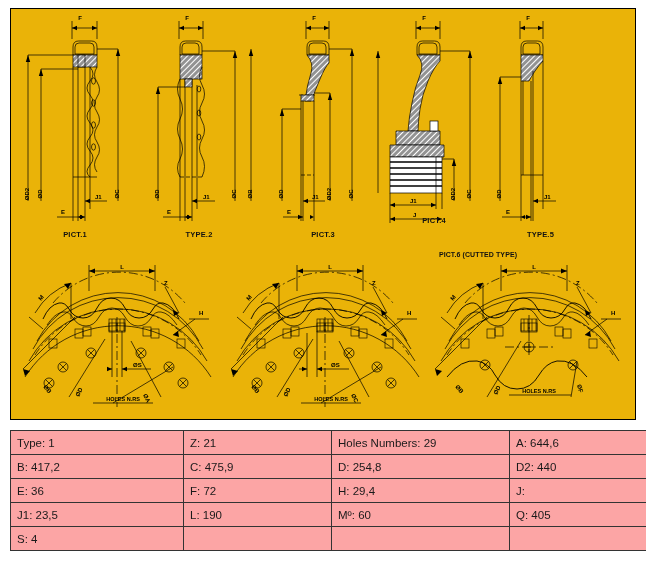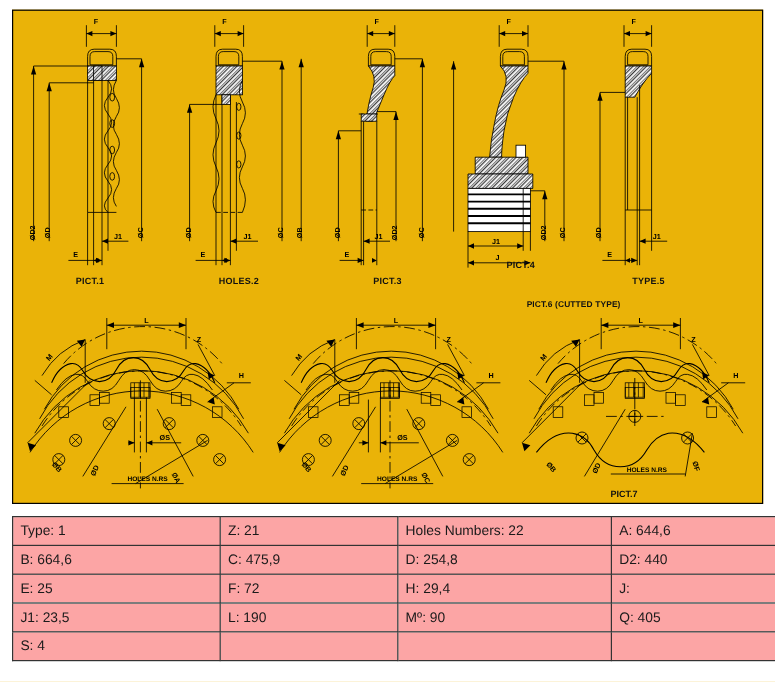--- a/index.html
+++ b/index.html
@@ -172,21 +172,21 @@
           </g>
           <g font-size="6" fill="#000">
             <text x="48" y="11" text-anchor="middle">F</text>
             <text x="20" y="185" text-anchor="middle" transform="rotate(-90 20 185)">ØD</text>
             <text x="97" y="185" text-anchor="middle" transform="rotate(-90 97 185)">ØC</text>
             <text x="113" y="185" text-anchor="middle" transform="rotate(-90 113 185)">ØB</text>
             <text x="28" y="205">E</text>
             <text x="64" y="190">J1</text>
           </g>
         </svg>
-        <div class="sect-cap">HOLES.2</div>
+        <div class="sect-cap">TYPE.2</div>
       </div>
 
       <div class="sect" style="left:252px;">
         <svg class="svgbox" viewBox="0 0 120 232">
           <defs>
             <pattern id="hx3" width="4" height="4" patternUnits="userSpaceOnUse" patternTransform="rotate(45)">
               <rect width="4" height="4" fill="#ffffff"></rect>
               <path d="M0 0 V4 M2 0 V4" stroke="#3a3a3a" stroke-width="1.1"></path>
             </pattern>
           </defs>
@@ -610,51 +610,50 @@
             <text x="109" y="12" text-anchor="middle">L</text>
             <text x="28" y="44" transform="rotate(-50 28 44)">M</text>
             <text x="151" y="28">Z</text>
             <text x="186" y="58">H</text>
             <text x="30" y="130" transform="rotate(50 30 130)">ØB</text>
             <text x="72" y="138" transform="rotate(-66 72 138)">ØD</text>
             <text x="152" y="128" transform="rotate(74 152 128)">ØF</text>
             <text x="114" y="136" text-anchor="middle" font-size="5.5">HOLES N.RS</text>
           </g>
         </svg>
-        <div class="arc-cap" style="bottom:3px;left:-10px;">PICT.7</div>
       </div>
 
     </div>
   </div>
 
   <div class="spec-wrap">
     <table class="spec">
       <tbody>
         <tr>
           <td class="c0">Type: 1</td>
           <td class="c1">Z: 21</td>
-          <td class="c2">Holes Numbers: 22</td>
+          <td class="c2">Holes Numbers: 29</td>
           <td class="c3">A: 644,6</td>
         </tr>
         <tr>
-          <td class="c0">B: 664,6</td>
+          <td class="c0">B: 417,2</td>
           <td class="c1">C: 475,9</td>
           <td class="c2">D: 254,8</td>
           <td class="c3">D2: 440</td>
         </tr>
         <tr>
-          <td class="c0">E: 25</td>
+          <td class="c0">E: 36</td>
           <td class="c1">F: 72</td>
           <td class="c2">H: 29,4</td>
           <td class="c3">J:</td>
         </tr>
         <tr>
           <td class="c0">J1: 23,5</td>
           <td class="c1">L: 190</td>
-          <td class="c2">Mº: 90</td>
+          <td class="c2">Mº: 60</td>
           <td class="c3">Q: 405</td>
         </tr>
         <tr>
           <td class="c0">S: 4</td>
           <td class="c1"></td>
           <td class="c2"></td>
           <td class="c3"></td>
         </tr>
       </tbody>
     </table>

